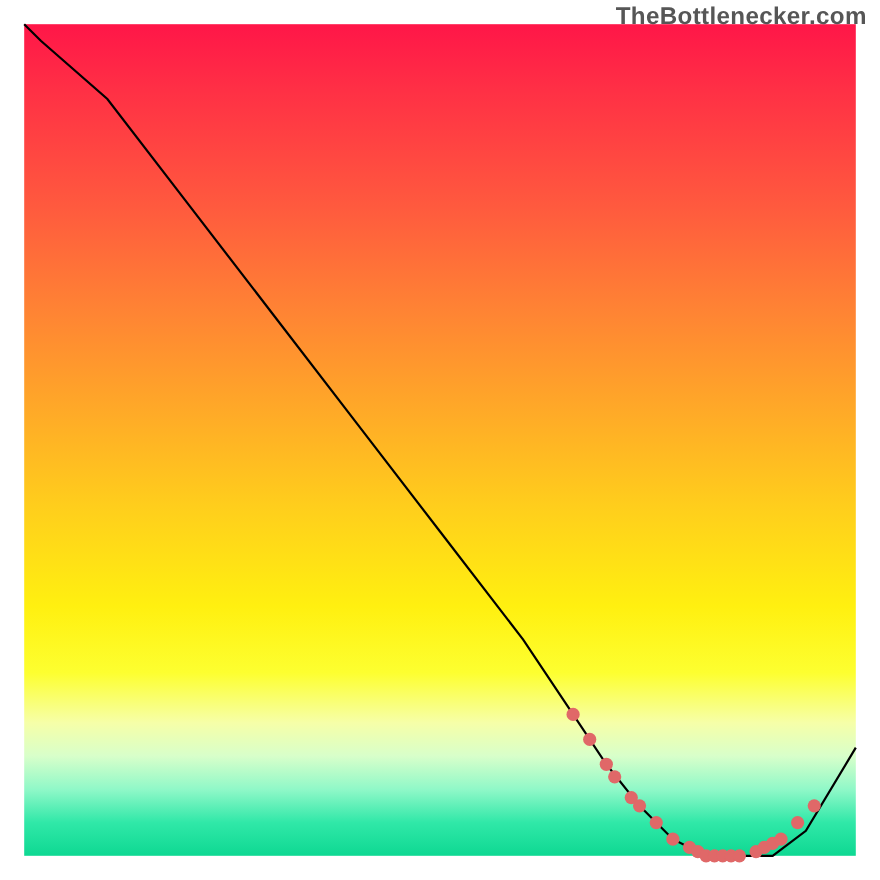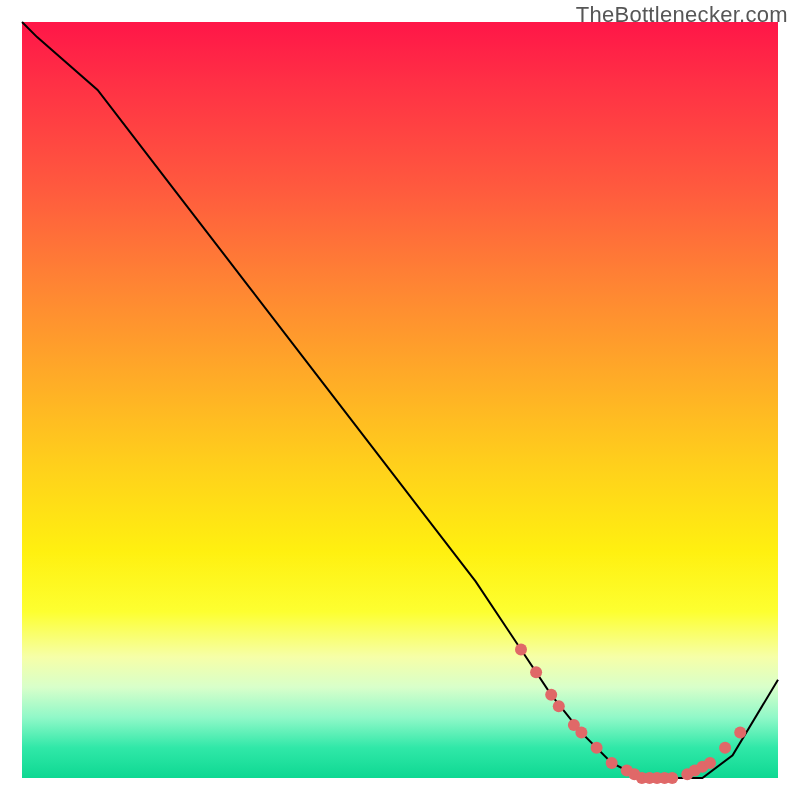--- a/index.html
+++ b/index.html
@@ -36,21 +36,21 @@
       #90f8c8 92%,
       #30e8a8 96%,
       #0ed892 100%
     );
   }
   .watermark {
     position: absolute;
     top: 2px;
     right: 12px;
     font-size: 22px;
-    font-weight: 400;
+    font-weight: 700;
     color: #565656;
     letter-spacing: 0.3px;
   }
   svg.overlay {
     position: absolute;
     left: 0;
     top: 0;
     width: 800px;
     height: 800px;
     pointer-events: none;

